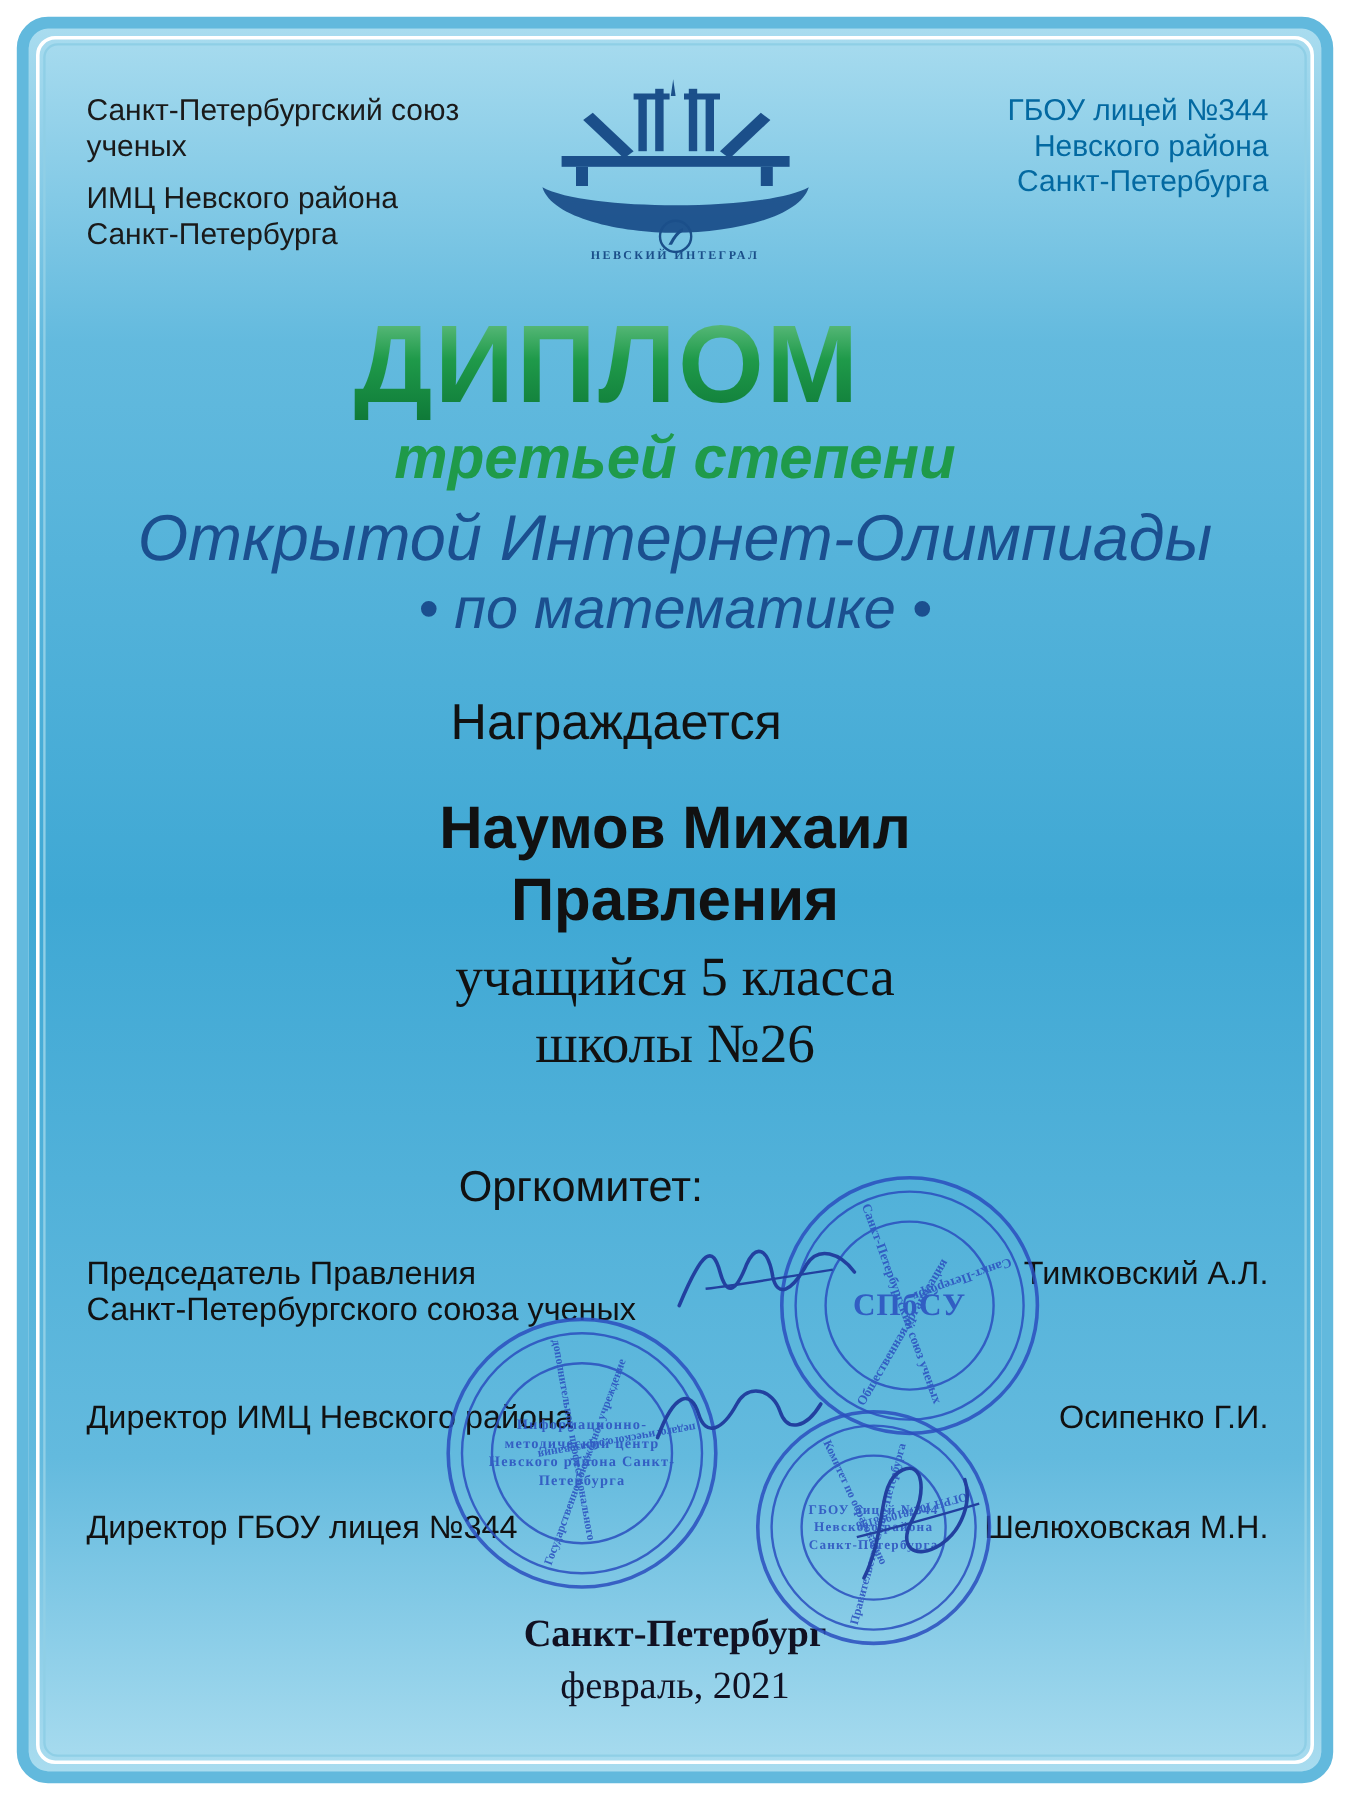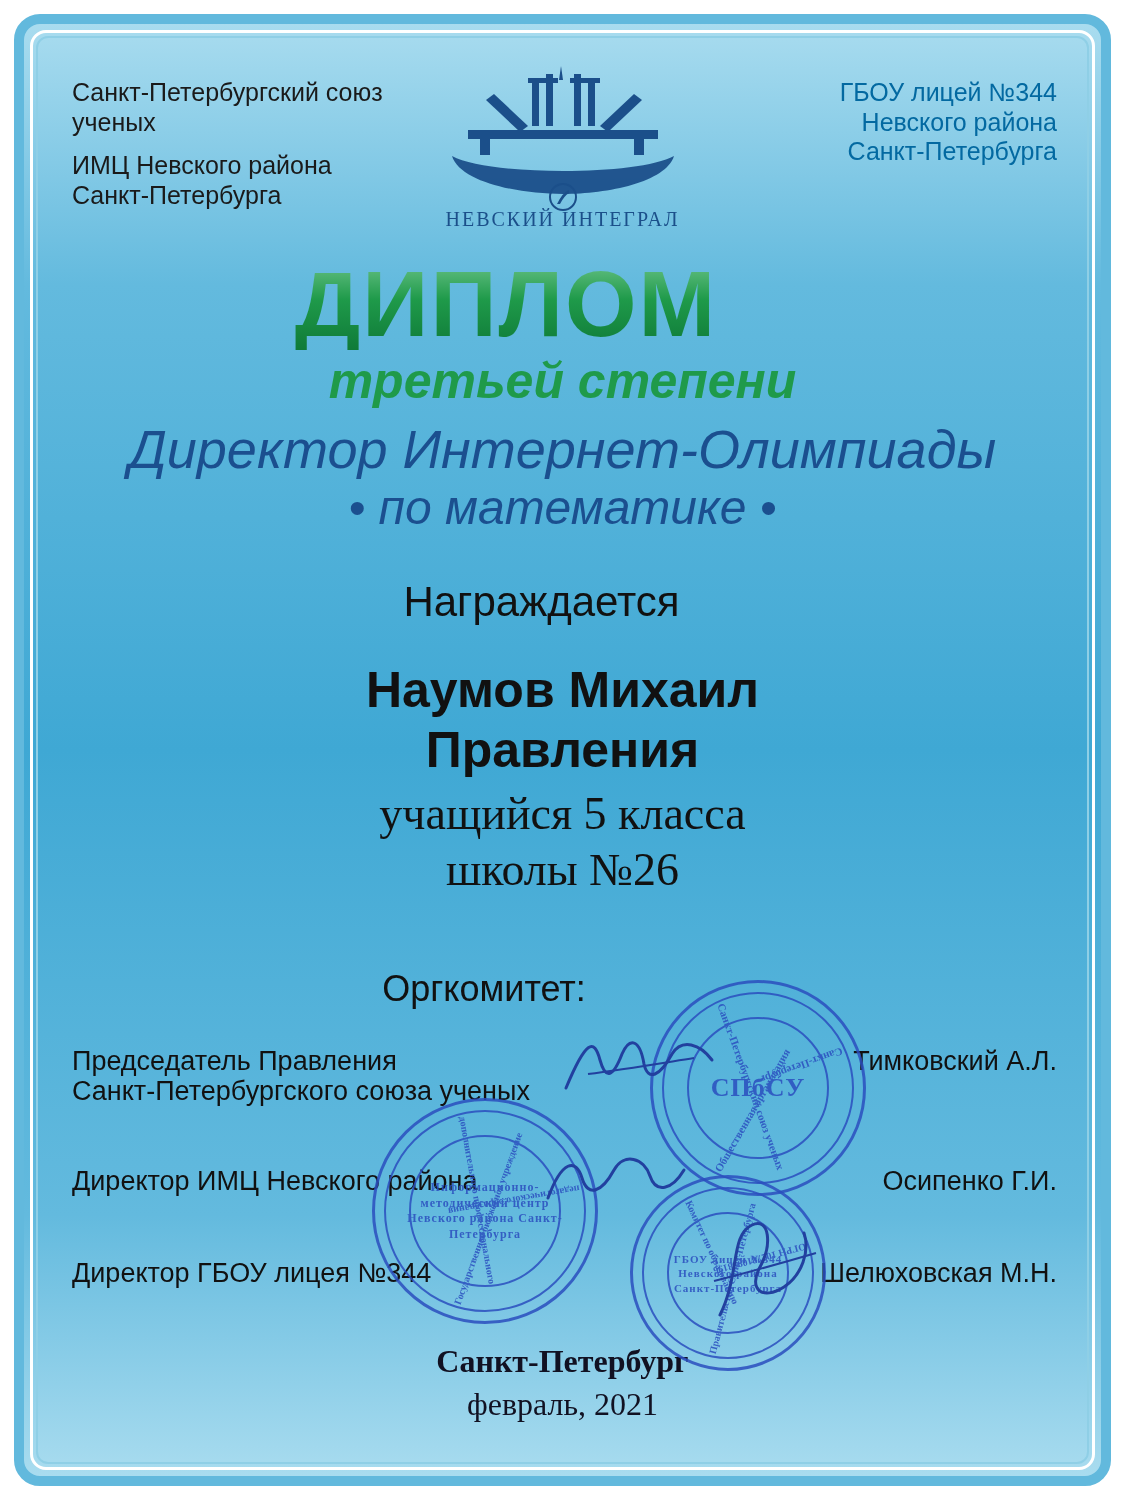--- a/index.html
+++ b/index.html
@@ -139,22 +139,22 @@
     left: 50%;
     transform: translateX(-50%);
     top: 64px;
     width: 300px;
     height: 190px;
     text-align: center;
   }
   .logo svg { display: block; margin: 0 auto; }
   .logo-text {
     font-family: "Liberation Serif", serif;
-    font-size: 20px;
-    font-weight: normal;
+    font-size: 10px;
+    font-weight: bold;
     letter-spacing: 2px;
     color: #1b4f8a;
     margin-top: -6px;
   }
 
   
   .t-diplom {
     position: absolute;
     left: 0; top: 258px; width: 1012px;
     text-align: center;
@@ -191,21 +191,20 @@
     display: block;
     font-size: 48px;
   }
 
   .awarded {
     position: absolute;
     left: 0; top: 578px; width: 1027px;
     text-align: center;
     font-size: 42px;
     color: #111;
-    margin-left: 28px;
   }
   .name {
     position: absolute;
     left: 0; top: 660px; width: 1125px;
     text-align: center;
     font-size: 50px;
     font-weight: bold;
     color: #111;
     line-height: 1.2;
   }
@@ -383,21 +382,21 @@
         <g fill="#1b4f8a">
           <path d="M129 140 q6 -12 12 -14 l0 3 q-5 3 -9 11 z"></path>
         </g>
       </svg>
       <div class="logo-text">НЕВСКИЙ ИНТЕГРАЛ</div>
     </div>
 
     <div class="t-diplom">ДИПЛОМ</div>
     <div class="t-degree">третьей степени</div>
     <div class="t-olimp">
-      <span>Директор Интернет-Олимпиады</span>
+      <span>Открытой Интернет-Олимпиады</span>
       <span class="line2">• по математике •</span>
     </div>
 
     <div class="awarded">Награждается</div>
     <div class="name">
       <div>Наумов Михаил</div>
       <div>Правления</div>
     </div>
     <div class="grade">
       <div>учащийся 5 класса</div>

